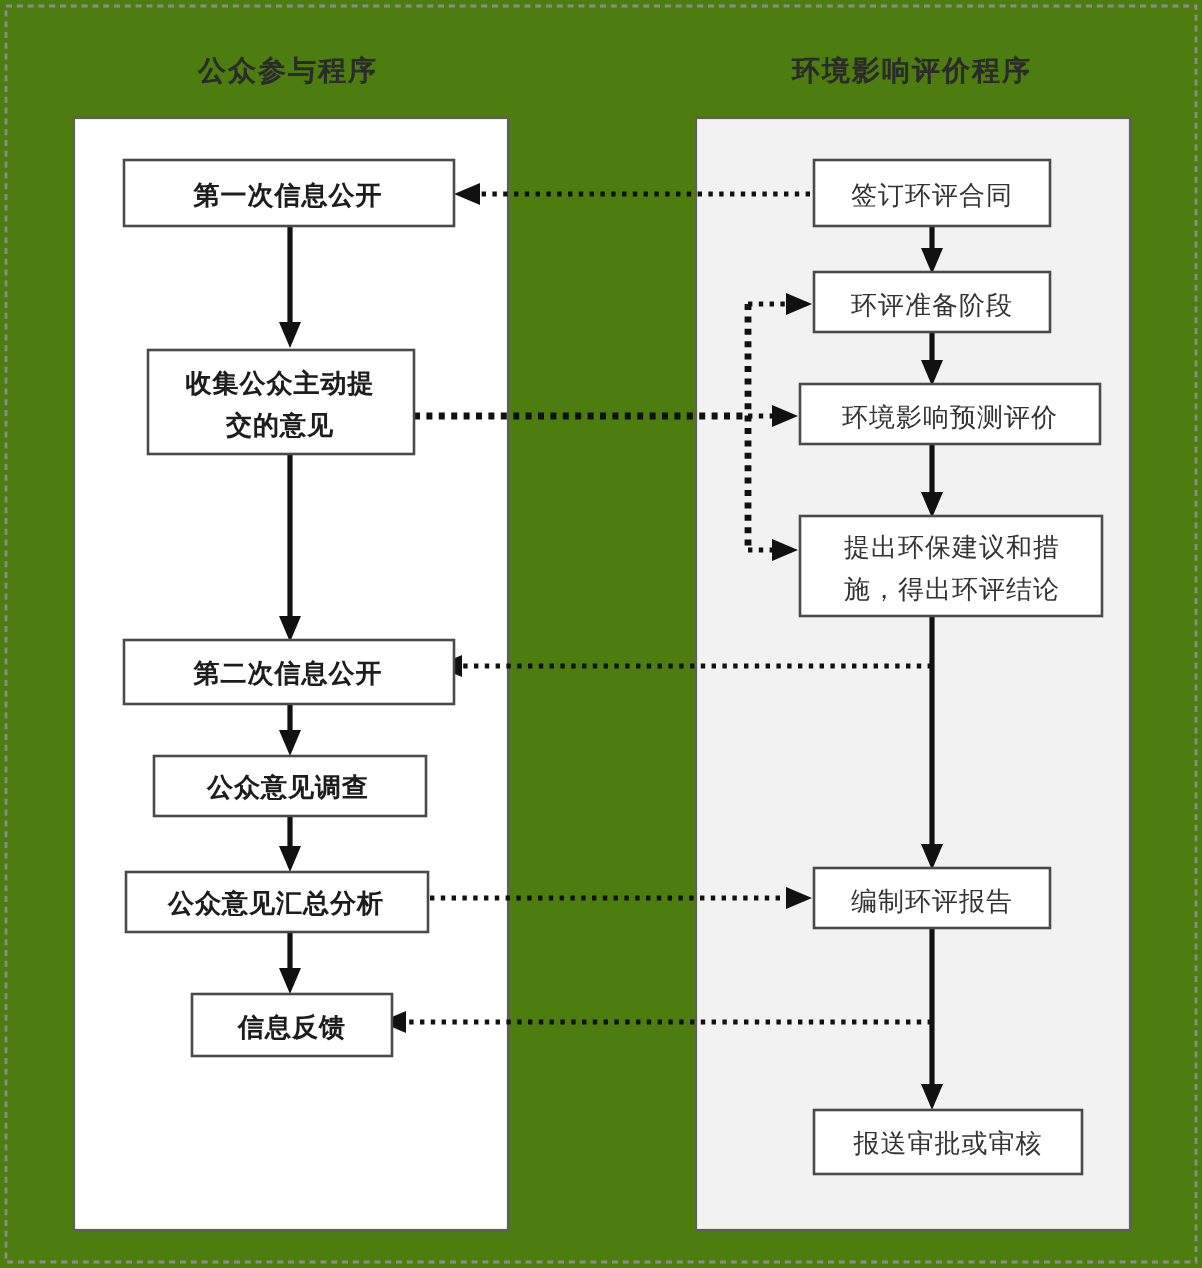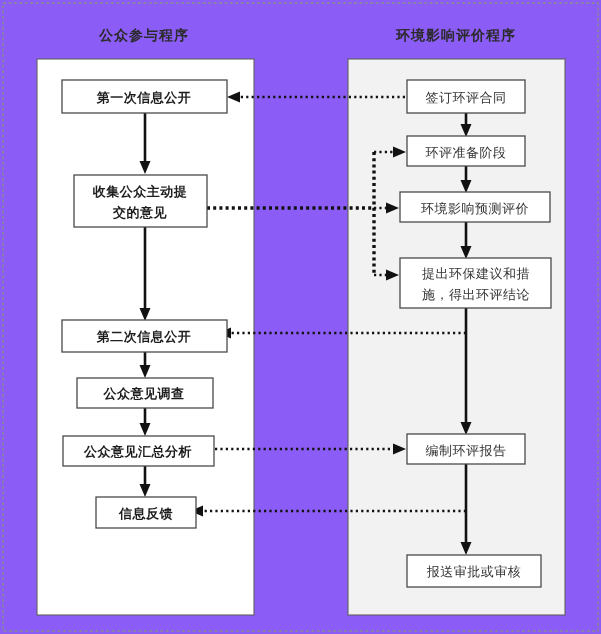--- a/index.html
+++ b/index.html
@@ -10,21 +10,21 @@
   body {
     width: 601px;
     height: 634px;
     font-family: "Liberation Serif", "DejaVu Serif", serif;
     overflow: hidden;
   }
   #diagram-root {
     position: relative;
     width: 601px;
     height: 634px;
-    background: #8b5cf6;
+    background: #4d7c0f;
     text-decoration: underline;
   }
   svg.flow {
     position: absolute;
     left: 0;
     top: 0;
     width: 601px;
     height: 634px;
   }
   .lane-title {

